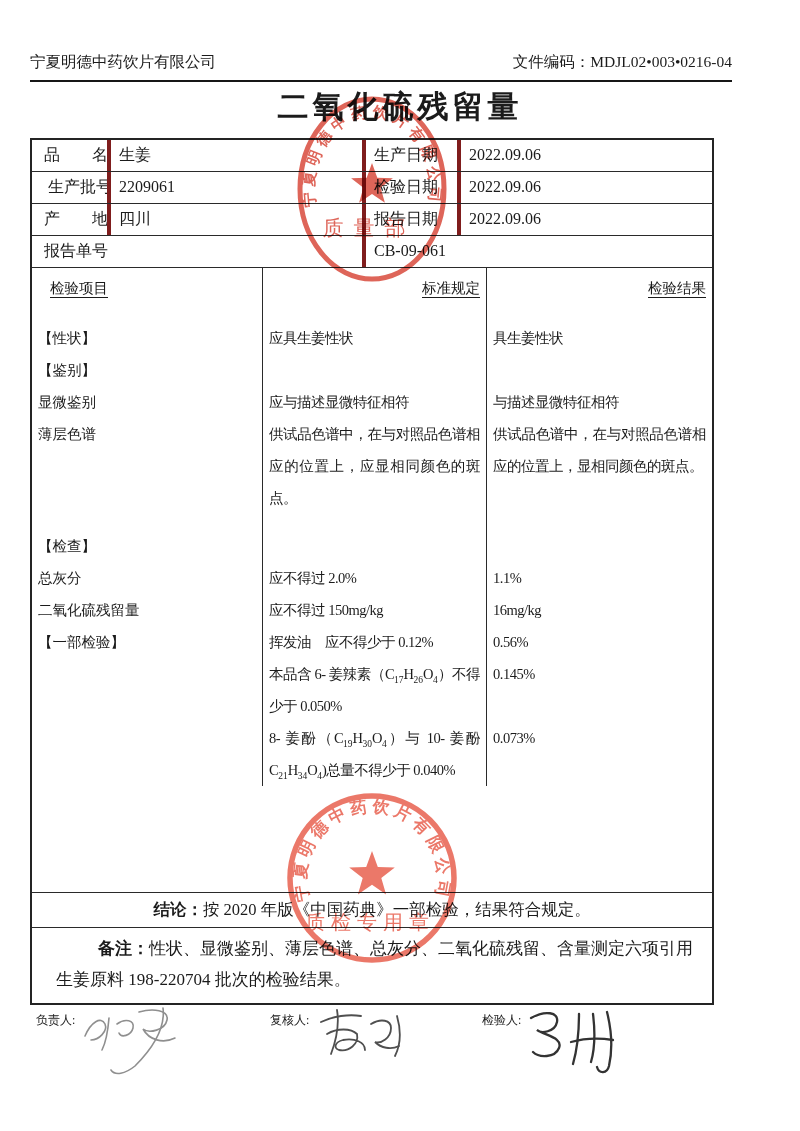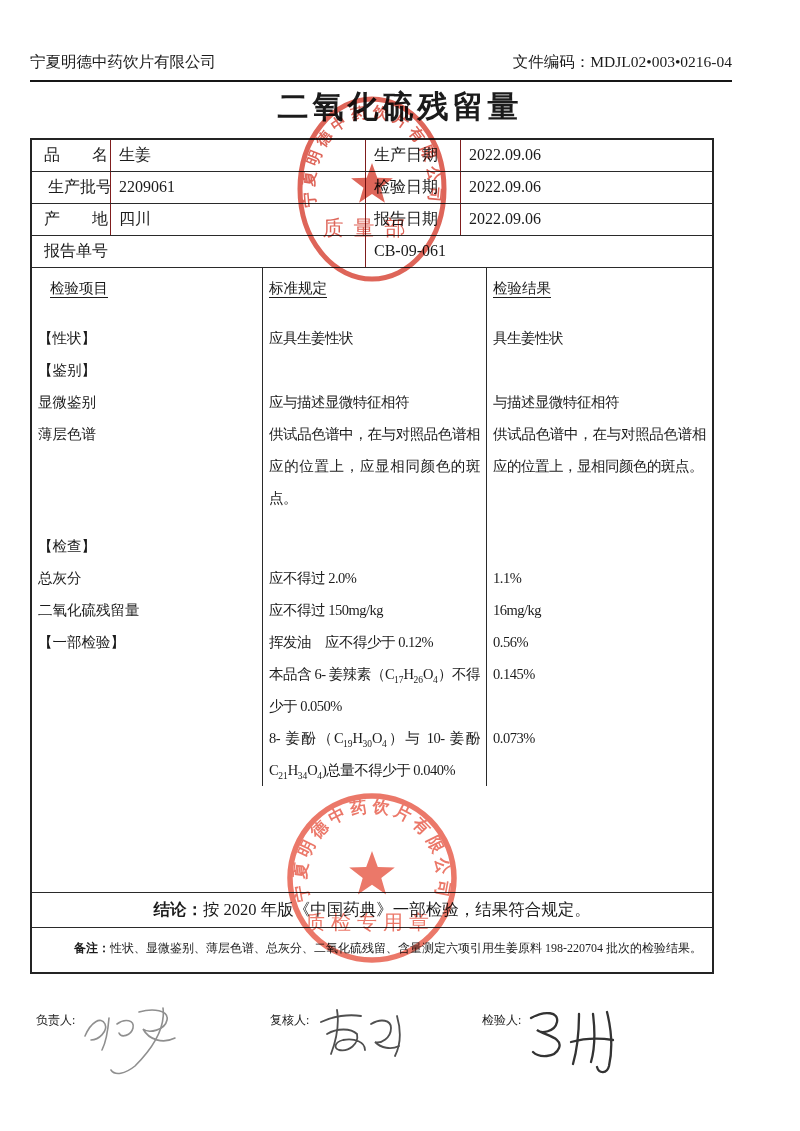--- a/index.html
+++ b/index.html
@@ -11,45 +11,45 @@
   
   .hdr{position:absolute;top:52px;left:30px;width:702px;display:flex;
        justify-content:space-between;font-size:15.5px;line-height:20px;}
   .hdr-rule{position:absolute;top:80px;left:30px;width:702px;border-top:2px solid #161616;}
   .doc-title{position:absolute;top:86px;left:0;width:800px;text-align:center;
        font-size:31px;font-weight:bold;letter-spacing:4px;}
   
   .frame{position:absolute;top:138px;left:30px;width:684px;border:2px solid #242424;
        box-sizing:border-box;background:transparent;}
   .irow{display:flex;height:31px;line-height:30px;border-bottom:1px solid #2a2a2a;font-size:16px;}
-  .ic{box-sizing:border-box;padding:0 8px;border-right:1px solid #7f1d1d;overflow:hidden;white-space:nowrap;}
+  .ic{box-sizing:border-box;padding:0 8px;border-right:4px solid #7f1d1d;overflow:hidden;white-space:nowrap;}
   .ic:last-child{border-right:none;flex:1;}
   .w1{width:79px;padding-left:12px;}
   .w2{width:255px;}
   .w3{width:95px;}
   .wA{width:334px;padding-left:12px;}
   
   .mtable{display:grid;grid-template-columns:231px 224px 1fr;min-height:624px;
        border-bottom:1px solid #2a2a2a;align-content:start;}
   .mcell{box-sizing:border-box;padding:0 6px;border-right:1px solid #2a2a2a;
        font-size:14.5px;line-height:32px;}
   .mcell:nth-child(3n){border-right:none;}
   .mhead{height:54px;padding-top:9px;line-height:22px;}
   .mhead span{text-decoration:underline;text-underline-offset:4px;}
   .mhead.item{padding-left:18px;}
-  .mhead.ctr{text-align:left;}
+  .mhead.ctr{text-align:right;}
   .mcell.item{letter-spacing:0;}
   .mcell.std,.mcell.res{letter-spacing:-0.5px;text-align:justify;}
   .mcell sub{font-size:9.5px;line-height:0;letter-spacing:0;}
   .gap-top{padding-top:16px;}
   
   .concl{height:34px;line-height:33px;text-align:center;font-size:16.5px;
        border-bottom:1px solid #2a2a2a;}
   .concl b,.notes b{font-weight:bold;}
-  .notes{padding:5px 8px 8px 0;font-size:12px;line-height:31px;text-indent:42px;font-family:Liberation Serif, serif;}
+  .notes{padding:5px 8px 8px 24px;font-size:17px;line-height:31px;text-indent:42px;font-family:Liberation Serif, serif;}
   
   .sigrow{position:absolute;top:1000px;left:30px;width:720px;height:80px;}
   .siggrp{position:absolute;display:flex;align-items:flex-start;}
   .siglab{font-size:12px;line-height:40px;white-space:nowrap;}
   .sigsvg{margin-top:0px;}
   .g1{left:6px;} .g2{left:240px;} .g3{left:452px;}
   
   .stamp{position:absolute;pointer-events:none;mix-blend-mode:multiply;opacity:.85;}
   .stamp-top{left:293px;top:95px;}
   .stamp-bottom{left:284px;top:791px;}

